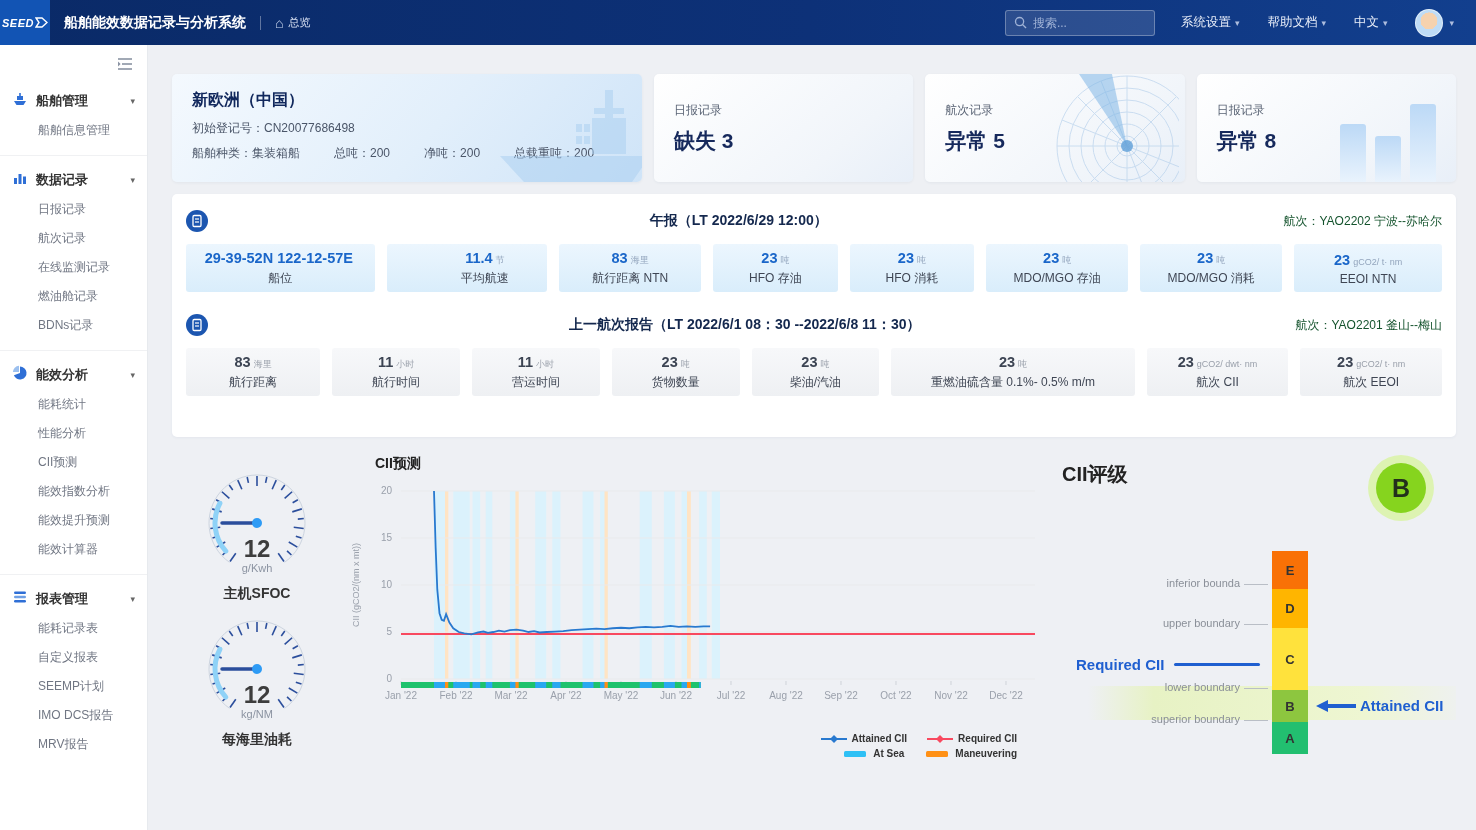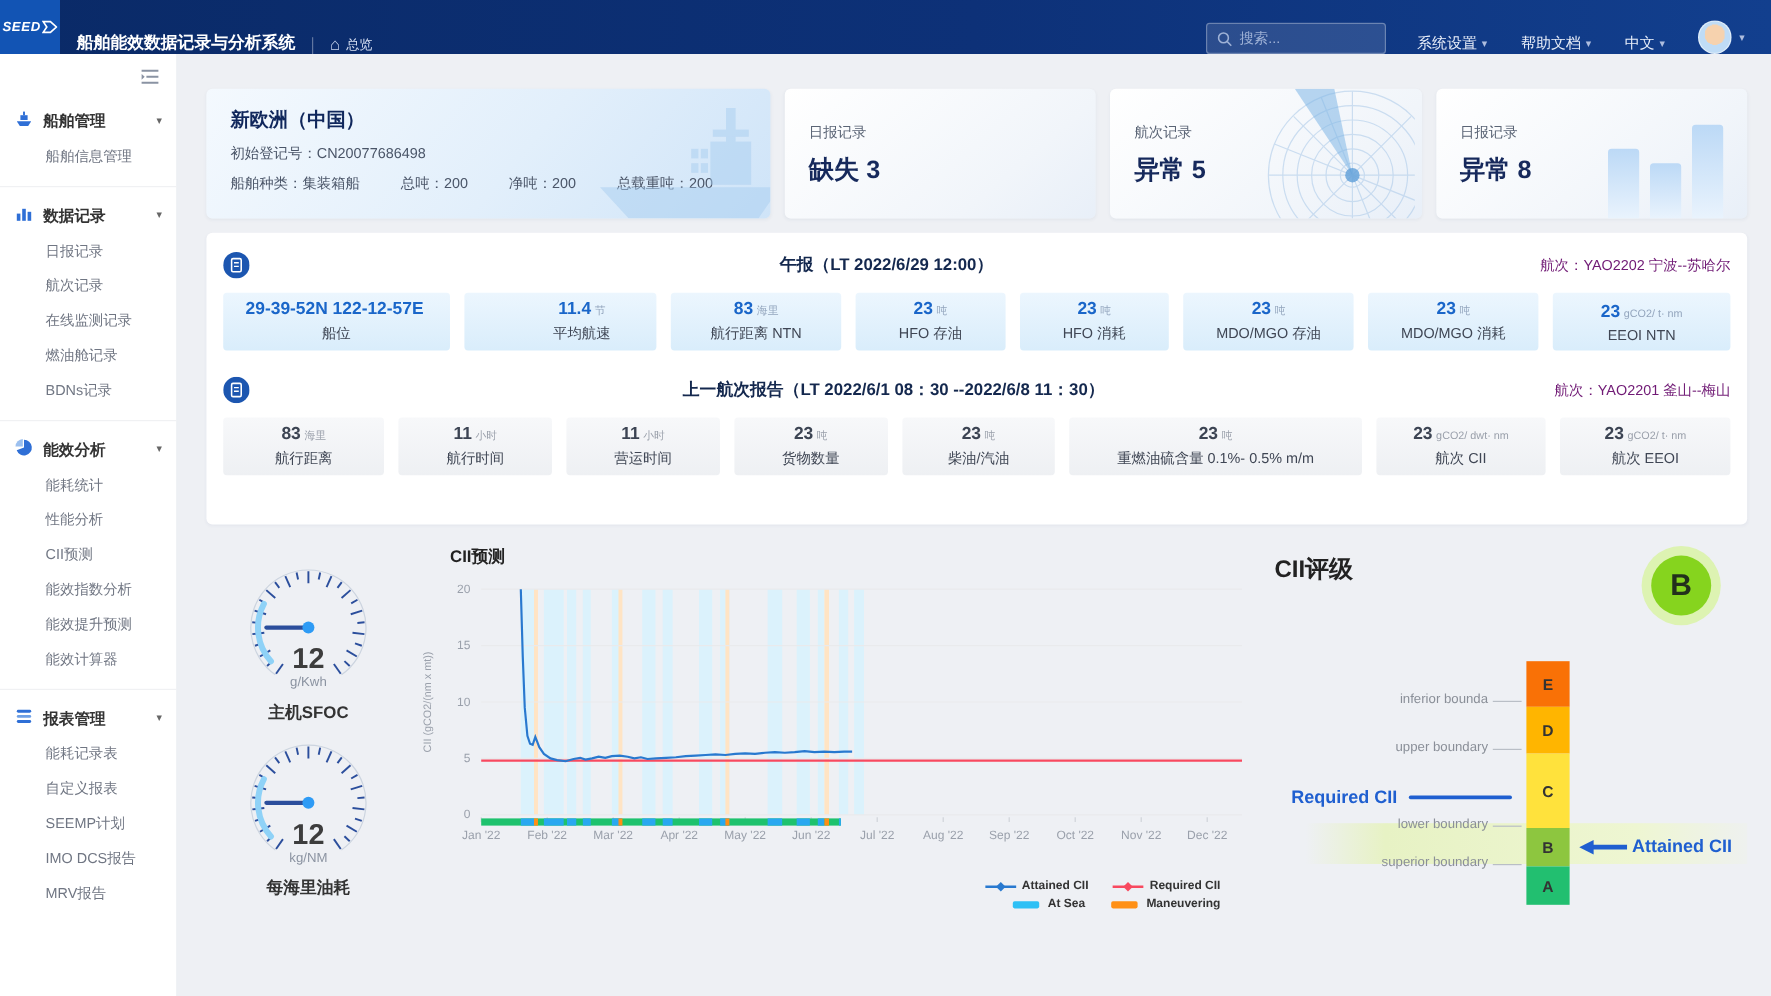--- a/index.html
+++ b/index.html
@@ -2,21 +2,21 @@
 <html><head>
 <meta charset="utf-8">
 <style>
   * { margin:0; padding:0; box-sizing:border-box; }
   html,body { width:1476px; height:830px; overflow:hidden;
     font-family:"Liberation Sans","DejaVu Sans",sans-serif; background:#eef0f4; }
 
   
   .navbar { position:absolute; left:0; top:0; width:1476px; height:45px;
     background:linear-gradient(90deg,#0a2a67 0%,#0d3178 55%,#123f8e 100%);
-    display:flex; align-items:flex-end; color:#fff; z-index:50; }
+    display:flex; align-items:center; color:#fff; z-index:50; }
   .logo { width:50px; height:45px; background:#1254b4; display:flex; align-items:center; justify-content:center; gap:1px; flex:none; }
   .logo-text { font-size:11px; font-weight:bold; font-style:italic; letter-spacing:.5px; }
   .app-title { font-size:14px; font-weight:bold; margin-left:14px; }
   .nav-divider { width:1px; height:14px; background:rgba(255,255,255,.35); margin:0 14px; }
   .home-ico { font-size:14px; color:#c9d6ef; margin-right:5px; }
   .breadcrumb { font-size:11px; color:#d8e1f3; }
   .nav-spacer { flex:1; }
   .search-box { width:150px; height:26px; background:rgba(255,255,255,.12);
     border:1px solid rgba(255,255,255,.30); border-radius:3px;
     display:flex; align-items:center; padding:0 8px; gap:6px; margin-right:26px; }
@@ -62,21 +62,21 @@
   .ring-wrap { margin-left:auto; z-index:2; }
   .deco { position:absolute; right:6px; top:0; bottom:0; }
   .bars-deco { position:absolute; right:20px; bottom:0; display:flex; align-items:flex-end; gap:9px; }
   .bars-deco div { width:26px; border-radius:3px 3px 0 0;
     background:linear-gradient(180deg,#bcd9f6,#e9f3fd); }
 
   .mid-panel { position:absolute; left:24px; top:149px; width:1284px; height:243px;
     background:#fff; border-radius:5px; box-shadow:0 1px 3px rgba(30,60,110,.05); padding:16px 14px; }
   .rep-head { display:flex; align-items:center; gap:0;justify-content:space-between; }
   .rep-title { font-size:14px; font-weight:bold; color:#14284e; }
-  .rep-voyage { font-size:12px; color:#701a75; margin-left:14px; }
+  .rep-voyage { font-size:12px; color:#14532d; margin-left:14px; }
   .stats-row { display:flex; gap:12px; margin-top:12px; height:48px; }
   .stat-box { border-radius:3px; display:flex; flex-direction:column; align-items:center;
     justify-content:center; gap:3px; padding:2px 4px; }
   .stat-box.blue { background:linear-gradient(180deg,#ecf6fe 0%,#d9edfb 100%); }
   .stat-box.gray { background:linear-gradient(180deg,#f7f8fa 0%,#eef0f3 100%); }
   .stat-v { font-size:14.5px; font-weight:bold; }
   .stat-box.blue .stat-v { color:#1a66c9; }
   .stat-box.gray .stat-v { color:#3c4453; }
   .stat-u { font-size:9px; font-weight:normal; color:#93a5bd; margin-left:3px; }
   .stat-box.gray .stat-u { color:#9aa0ab; }

